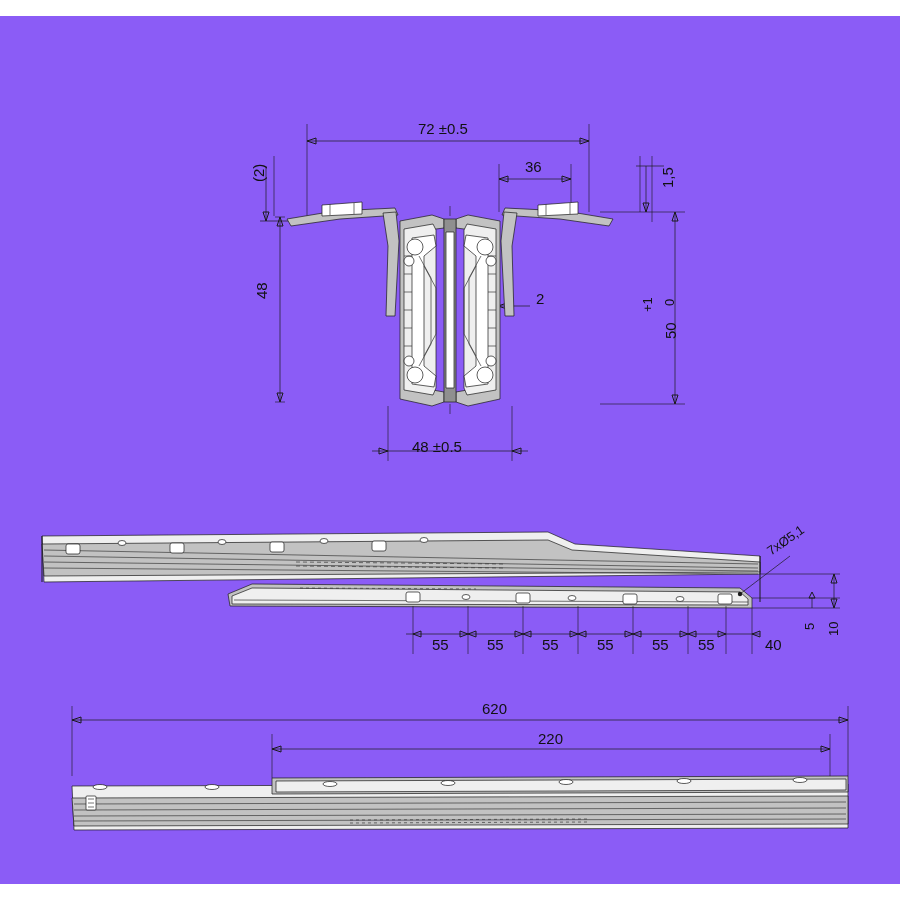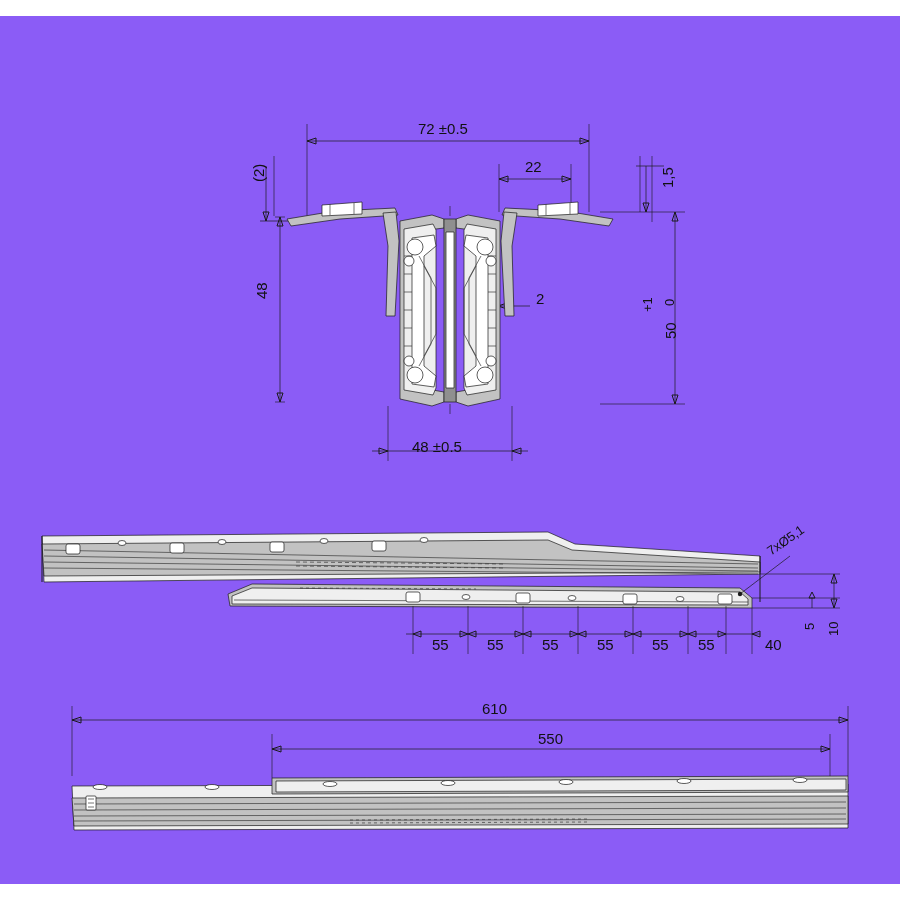--- a/index.html
+++ b/index.html
@@ -293,43 +293,43 @@
       <line class="thin" x1="88" y1="791" x2="94" y2="791"></line>
 
       <line class="thin" x1="350" y1="804" x2="590" y2="803" stroke-dasharray="3 3"></line>
       <line class="thin" x1="350" y1="807" x2="590" y2="806" stroke-dasharray="3 3"></line>
 
     </g>
 
   </svg>
 
   <div style="position:absolute; left:418px; top:104px;" data-name="dim-overall-width">72 ±0.5</div>
-  <div style="position:absolute; left:525px; top:142px;" data-name="dim-tab-width">22</div>
+  <div style="position:absolute; left:525px; top:142px;" data-name="dim-tab-width">36</div>
   <div style="position:absolute; left:412px; top:422px;" data-name="dim-inner-width">48 ±0.5</div>
   <div style="position:absolute; left:253px; top:283px; transform:rotate(-90deg); transform-origin:left top;" data-name="dim-height-left">48</div>
   <div style="position:absolute; left:250px; top:166px; transform:rotate(-90deg); transform-origin:left top;" data-name="dim-bracket-note">(2)</div>
   <div style="position:absolute; left:659px; top:172px; transform:rotate(-90deg); transform-origin:left top;" data-name="dim-thickness-top">1,5</div>
   <div style="position:absolute; left:662px; top:323px; transform:rotate(-90deg); transform-origin:left top;" data-name="dim-height-right">50</div>
   <div style="position:absolute; left:640px; top:296px; font-size:13px; transform:rotate(-90deg); transform-origin:left top;" data-name="dim-height-right-tol-upper">+1</div>
   <div style="position:absolute; left:662px; top:290px; font-size:13px; transform:rotate(-90deg); transform-origin:left top;" data-name="dim-height-right-tol-lower">0</div>
   <div style="position:absolute; left:536px; top:274px;" data-name="dim-thickness-note">2</div>
 
   <div style="position:absolute; left:764px; top:530px; font-size:13px; transform:rotate(-35deg); transform-origin:left top;" data-name="hole-callout">7xØ5,1</div>
   <div style="position:absolute; left:432px; top:620px;" data-name="pitch-1">55</div>
   <div style="position:absolute; left:487px; top:620px;" data-name="pitch-2">55</div>
   <div style="position:absolute; left:542px; top:620px;" data-name="pitch-3">55</div>
   <div style="position:absolute; left:597px; top:620px;" data-name="pitch-4">55</div>
   <div style="position:absolute; left:652px; top:620px;" data-name="pitch-5">55</div>
   <div style="position:absolute; left:698px; top:620px;" data-name="pitch-6">55</div>
   <div style="position:absolute; left:765px; top:620px;" data-name="end-distance">40</div>
   <div style="position:absolute; left:802px; top:614px; font-size:13px; transform:rotate(-90deg); transform-origin:left top;" data-name="edge-dim-small">5</div>
   <div style="position:absolute; left:826px; top:620px; font-size:13px; transform:rotate(-90deg); transform-origin:left top;" data-name="edge-dim-large">10</div>
 
-  <div style="position:absolute; left:482px; top:684px;" data-name="total-length">610</div>
-  <div style="position:absolute; left:538px; top:714px;" data-name="inner-length">550</div>
+  <div style="position:absolute; left:482px; top:684px;" data-name="total-length">620</div>
+  <div style="position:absolute; left:538px; top:714px;" data-name="inner-length">220</div>
 
 </div>
 
 <style>
   #sheet > div[data-name] {
     font-family: "Liberation Sans", sans-serif;
     font-size: 15px;
     color: #111111;
     white-space: nowrap;
   }

